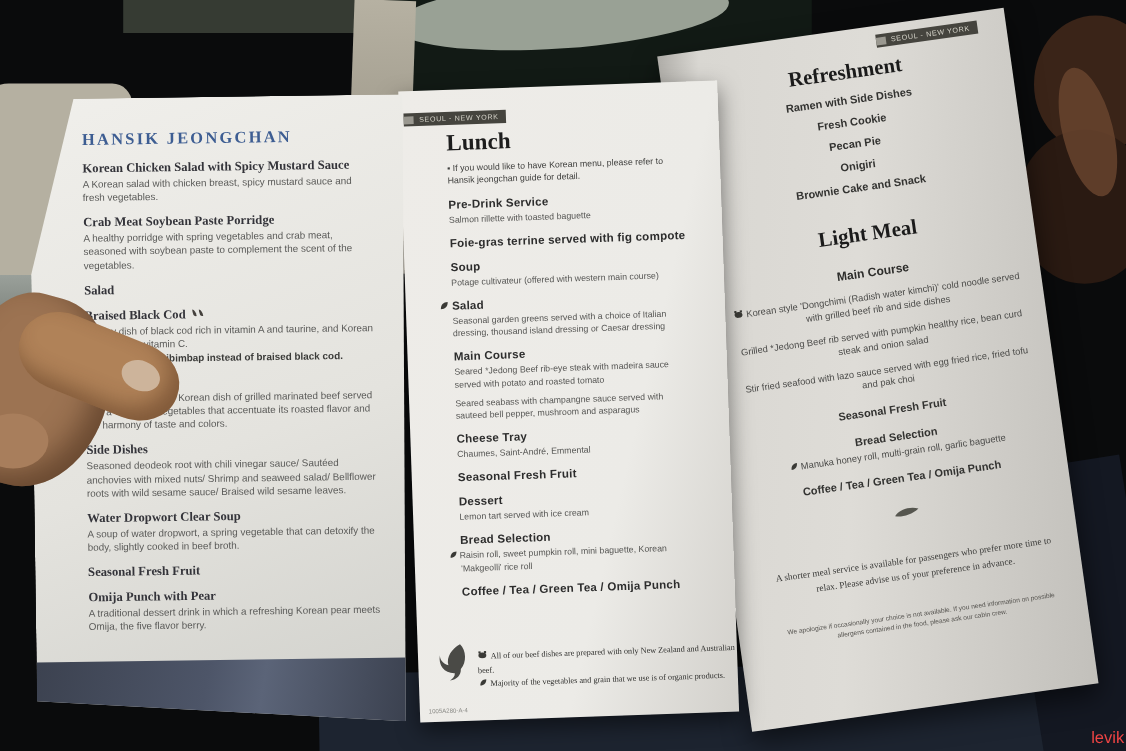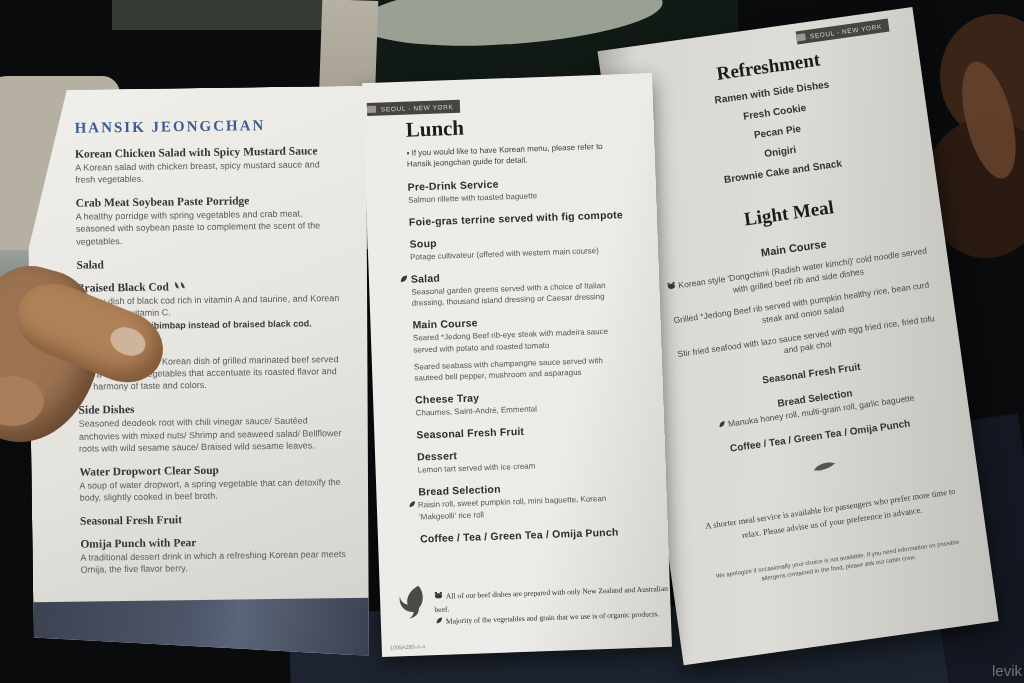--- a/index.html
+++ b/index.html
@@ -77,21 +77,21 @@
   .hand-palm{left:-34px;top:268px;width:132px;height:176px;background:#9c7352;
     border-radius:45% 55% 60% 40%;transform:rotate(15deg);
     box-shadow:inset -14px -10px 26px rgba(55,32,16,.5);}
   .hand-thumb{left:14px;top:298px;width:152px;height:70px;background:#b08258;
     border-radius:40px/34px;transform:rotate(22deg);
     box-shadow:inset -12px -8px 20px rgba(70,40,20,.45);}
   .thumb-nail{left:110px;top:328px;width:36px;height:27px;background:#cdb49b;
     border-radius:50%;transform:rotate(22deg);}
   .hand-finger{left:-20px;top:376px;width:64px;height:50px;background:#a87e5c;border-radius:50%;}
 
-  .watermark{right:2px;bottom:4px;color:#737373;font-size:15px;z-index:6;}
+  .watermark{right:2px;bottom:4px;color:#ef4444;font-size:15px;z-index:6;}
 </style>
 </head>
 <body>
 
 <div class="scene">
 
   <div class="abs bg-strip-grey"></div>
   <div class="abs bg-seat"></div>
   <div class="abs bg-cloth"></div>
   <div class="abs bg-pillar"></div>

